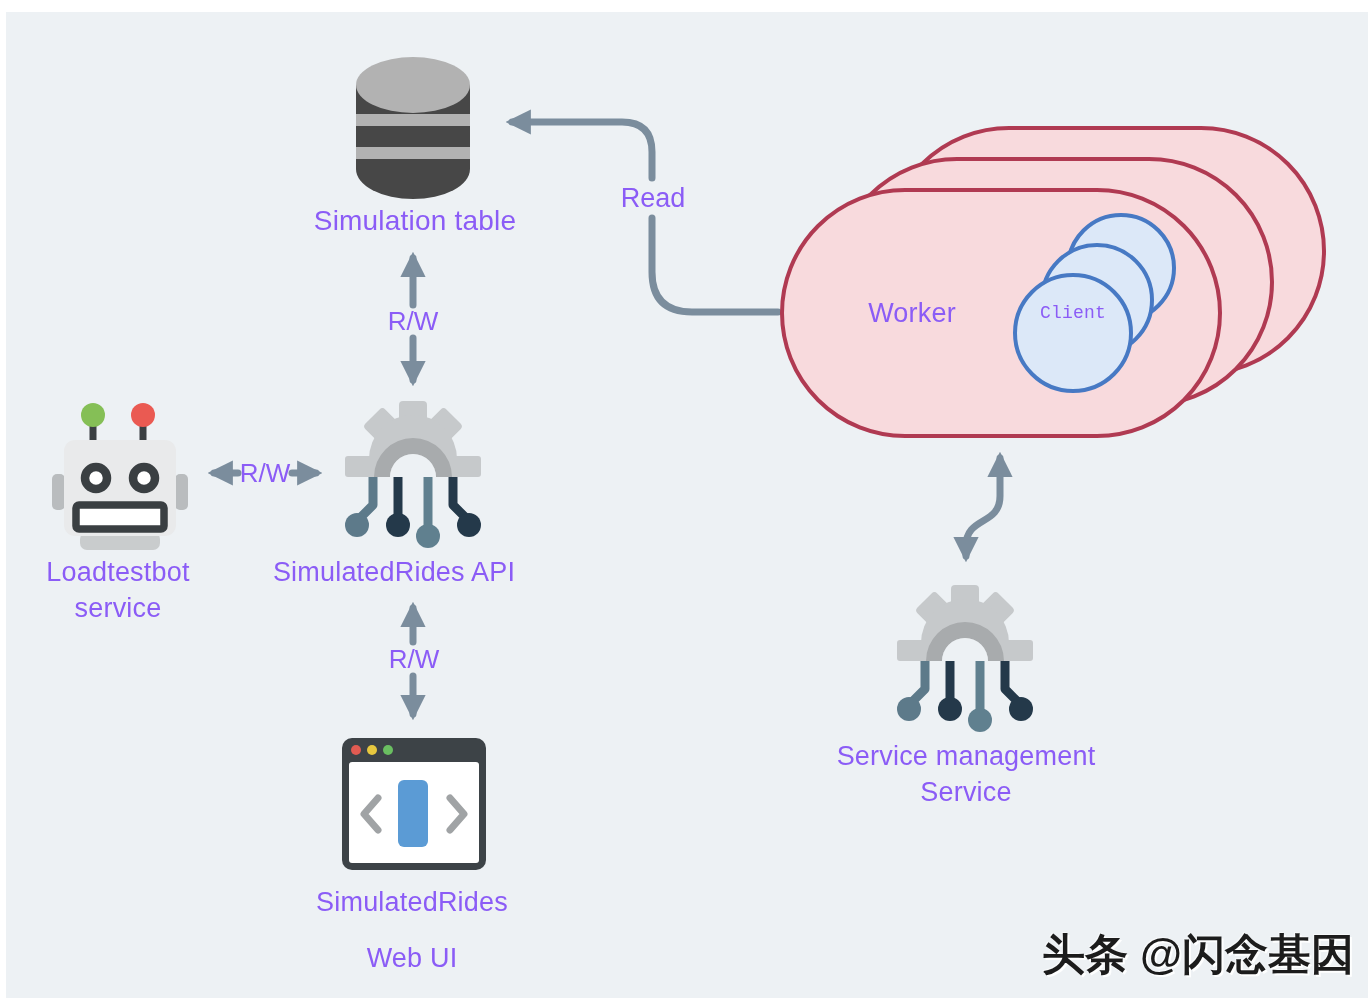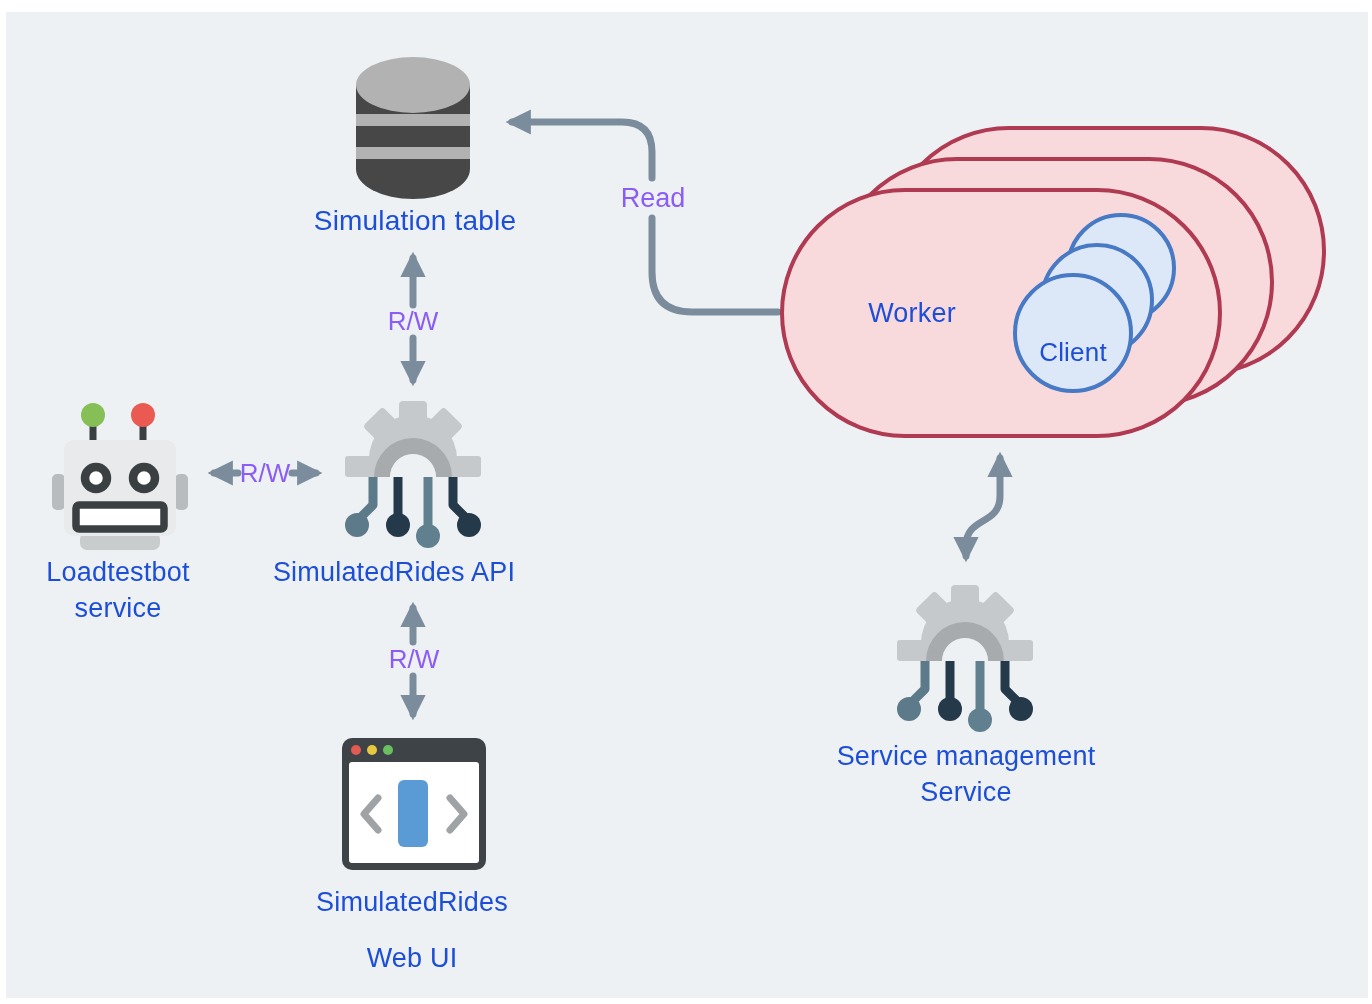--- a/index.html
+++ b/index.html
@@ -1,21 +1,21 @@
 <!DOCTYPE html>
 <html><head>
 <meta charset="utf-8">
 <style>
   html,body{margin:0;padding:0;background:#ffffff;}
   #stage{position:relative;width:1372px;height:1004px;background:#ffffff;overflow:hidden;
          font-family:"Liberation Sans","DejaVu Sans",sans-serif;}
   #canvas-bg{position:absolute;left:6px;top:12px;right:4px;bottom:6px;background:#edf1f4;}
   #arrow-layer{position:absolute;left:0;top:0;width:1372px;height:1004px;}
   .lbl{position:absolute;transform:translateX(-50%);white-space:nowrap;
-       color:#1d4ed8;font-size:27px;font-weight:500;letter-spacing:.2px;text-align:center;}
+       color:#8b5cf6;font-size:27px;font-weight:500;letter-spacing:.2px;text-align:center;}
   .edge-lbl{position:absolute;transform:translateX(-50%);white-space:nowrap;
        color:#8b5cf6;font-size:26px;font-weight:500;text-align:center;}
   .blob{position:absolute;width:442px;height:250px;border-radius:125px;
         background:#f8dadd;border:4px solid #b03a52;box-sizing:border-box;}
   .client-circle{position:absolute;border-radius:50%;background:#dce8f8;
         border:4px solid #4779c4;box-sizing:border-box;}
   .icon-svg{position:absolute;}
   #watermark{position:absolute;right:18px;top:926px;font-size:43px;font-weight:700;
         color:#1c1c1c;text-shadow:2px 2px 0 rgba(255,255,255,.95), -1px -1px 0 rgba(255,255,255,.55);
         font-family:"Liberation Sans","DejaVu Sans",sans-serif;}
@@ -70,21 +70,21 @@
   </svg>
 
   <div>
     <div class="blob" style="left:884px;top:126px;"></div>
     <div class="blob" style="left:832px;top:157px;"></div>
     <div class="blob" style="left:780px;top:188px;"></div>
     <div class="client-circle" style="left:1066px;top:213px;width:110px;height:110px;"></div>
     <div class="client-circle" style="left:1040px;top:243px;width:114px;height:114px;"></div>
     <div class="client-circle" style="left:1013px;top:273px;width:120px;height:120px;"></div>
     <div class="lbl" style="left:912px;top:298px;text-align:center;">Worker</div>
-    <div class="lbl" style="left:1073px;top:337px;font-size:26px;">Client</div>
+    <div class="lbl" style="left:1073px;top:303px;font-size:18px;font-family:Liberation Mono, monospace;">Client</div>
   </div>
 
   <div>
     <svg class="icon-svg" style="left:353px;top:55px;" width="120" height="146" viewBox="0 0 120 146">
       <path d="M 3,30 L 3,114 A 57,30 0 0 0 117,114 L 117,30 Z" fill="#474747"></path>
       <rect x="3" y="59" width="114" height="12" fill="#b2b2b2"></rect>
       <rect x="3" y="92" width="114" height="12" fill="#b2b2b2"></rect>
       <ellipse cx="60" cy="30" rx="57" ry="28" fill="#b2b2b2"></ellipse>
     </svg>
     <div class="lbl" style="left:415px;top:205px;font-size:28px;">Simulation table</div>
@@ -136,13 +136,14 @@
     </svg>
     <div class="lbl" style="left:966px;top:741px;">Service management</div>
     <div class="lbl" style="left:966px;top:777px;">Service</div>
   </div>
 
   <div class="edge-lbl" style="left:413px;top:306px;">R/W</div>
   <div class="edge-lbl" style="left:265px;top:458px;">R/W</div>
   <div class="edge-lbl" style="left:414px;top:644px;">R/W</div>
   <div class="edge-lbl" style="left:653px;top:183px;font-size:27px;">Read</div>
 
+  <div id="watermark">头条 @闪念基因</div>
 </div>
 
 </body></html>

